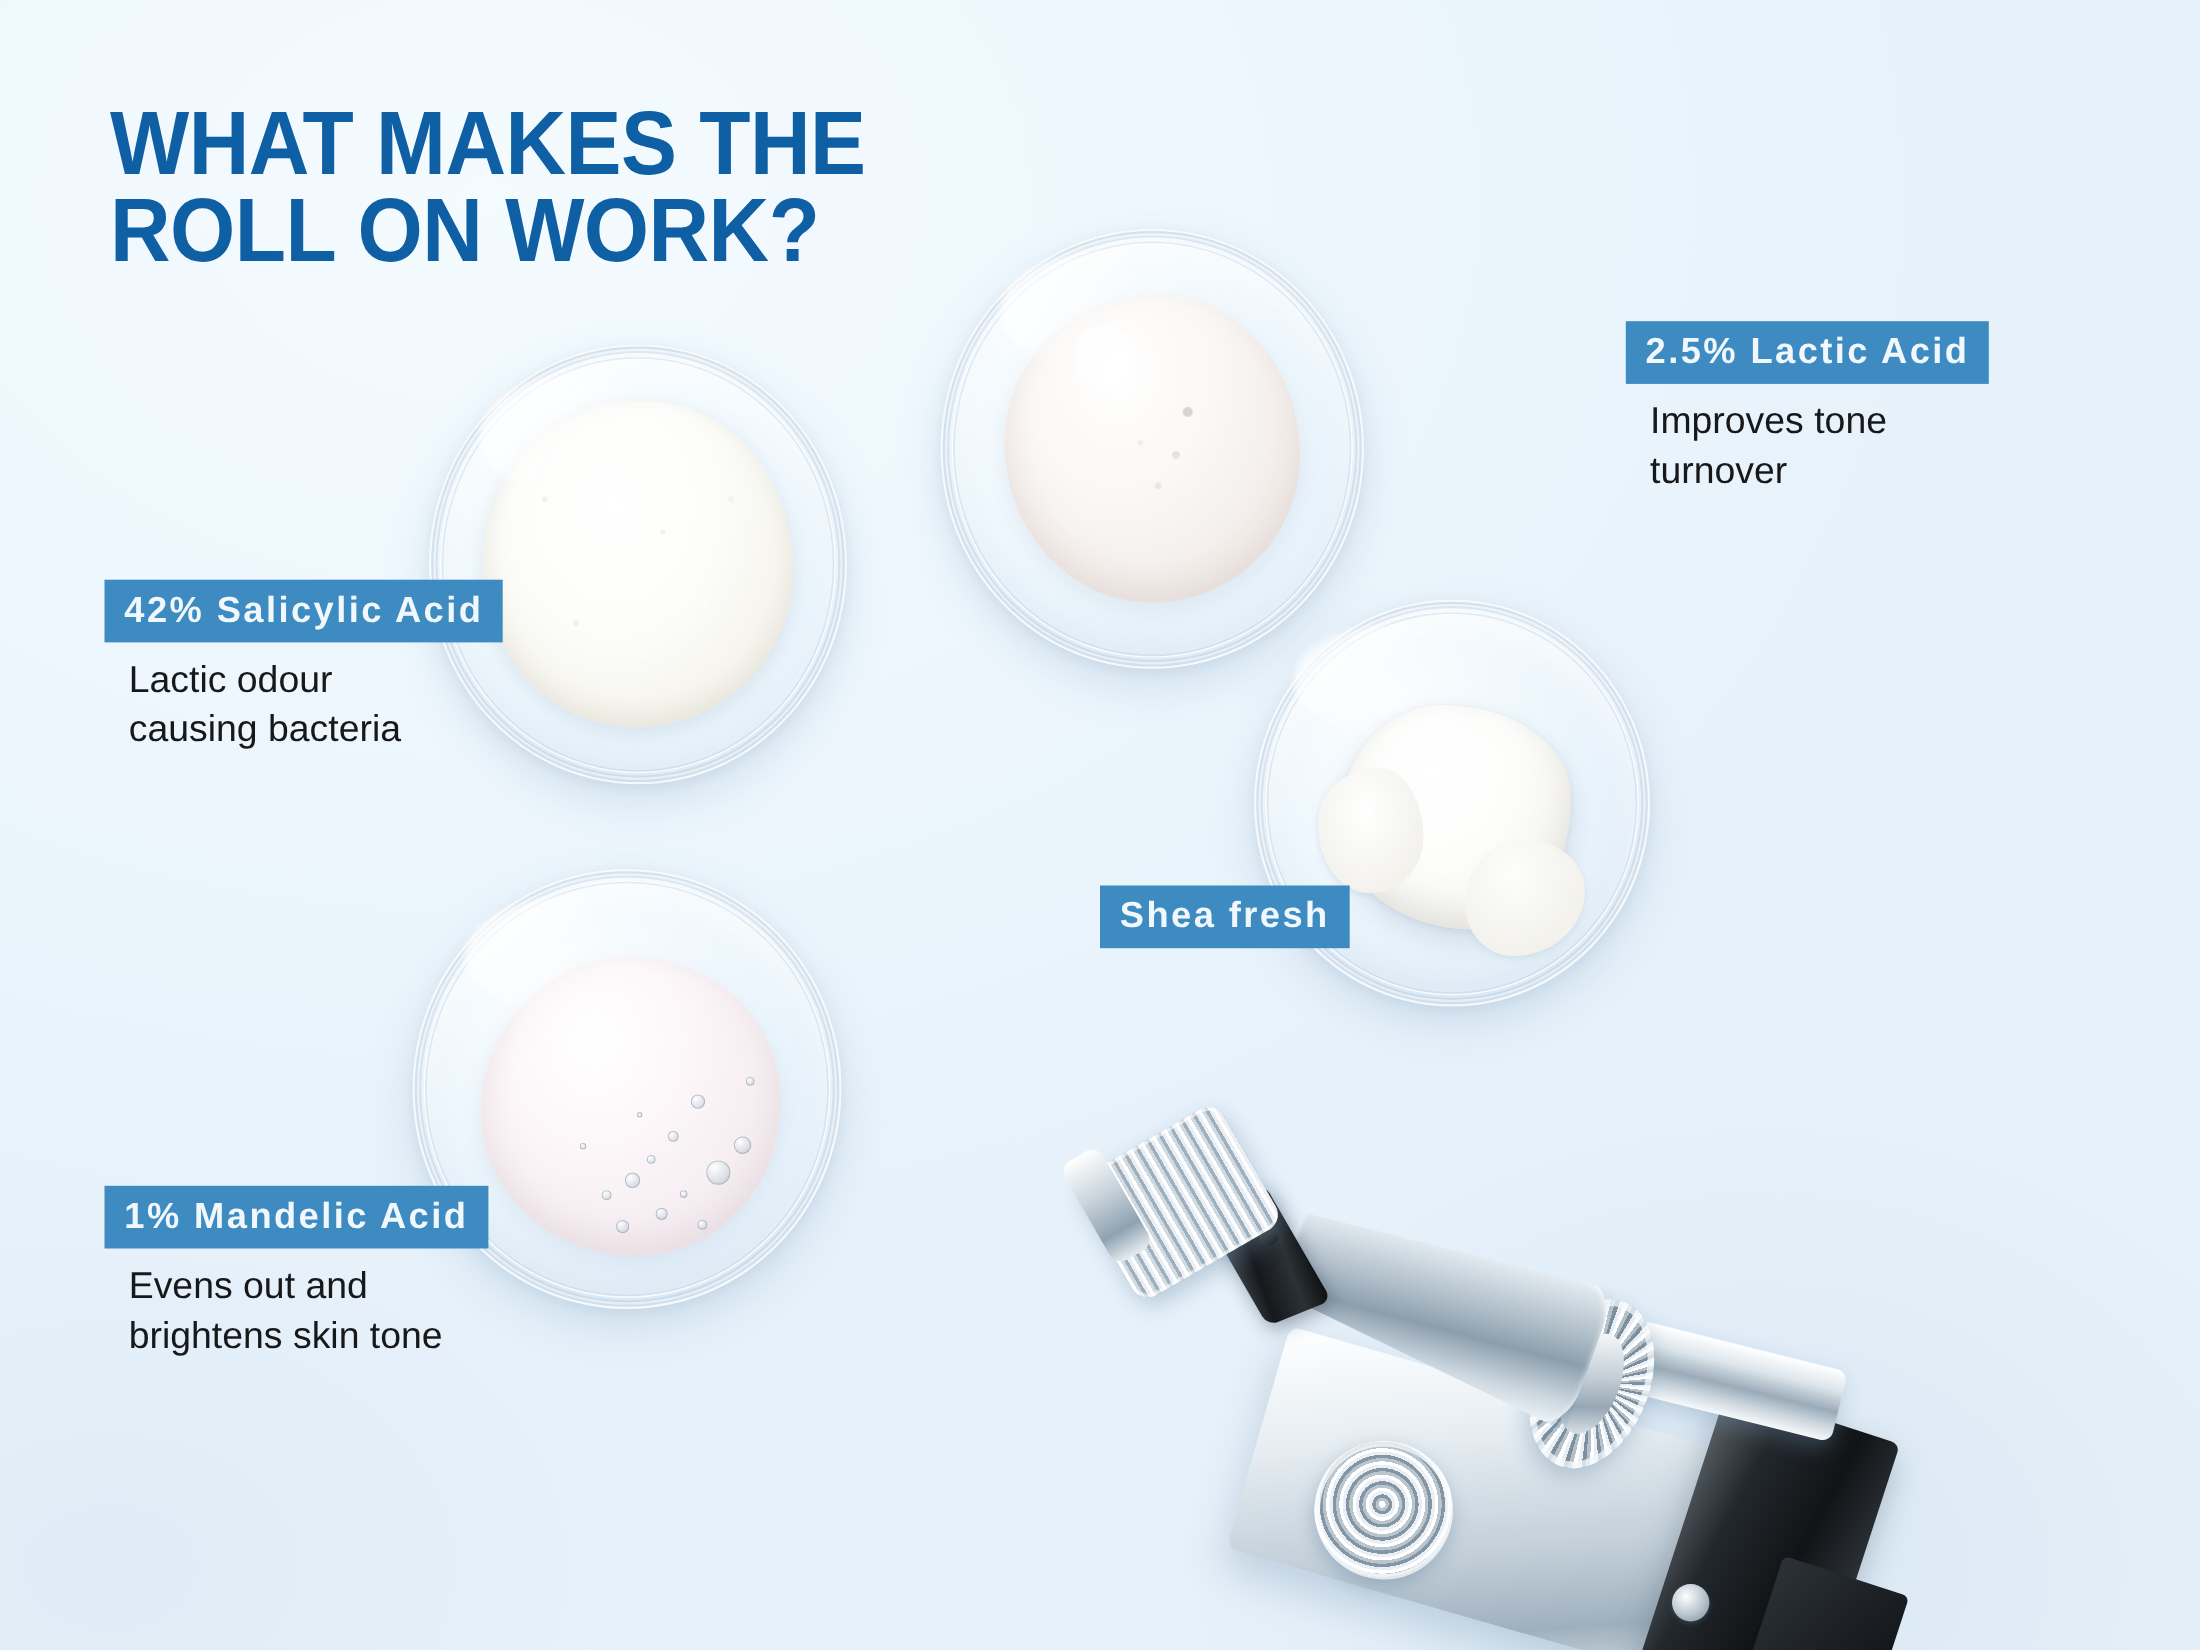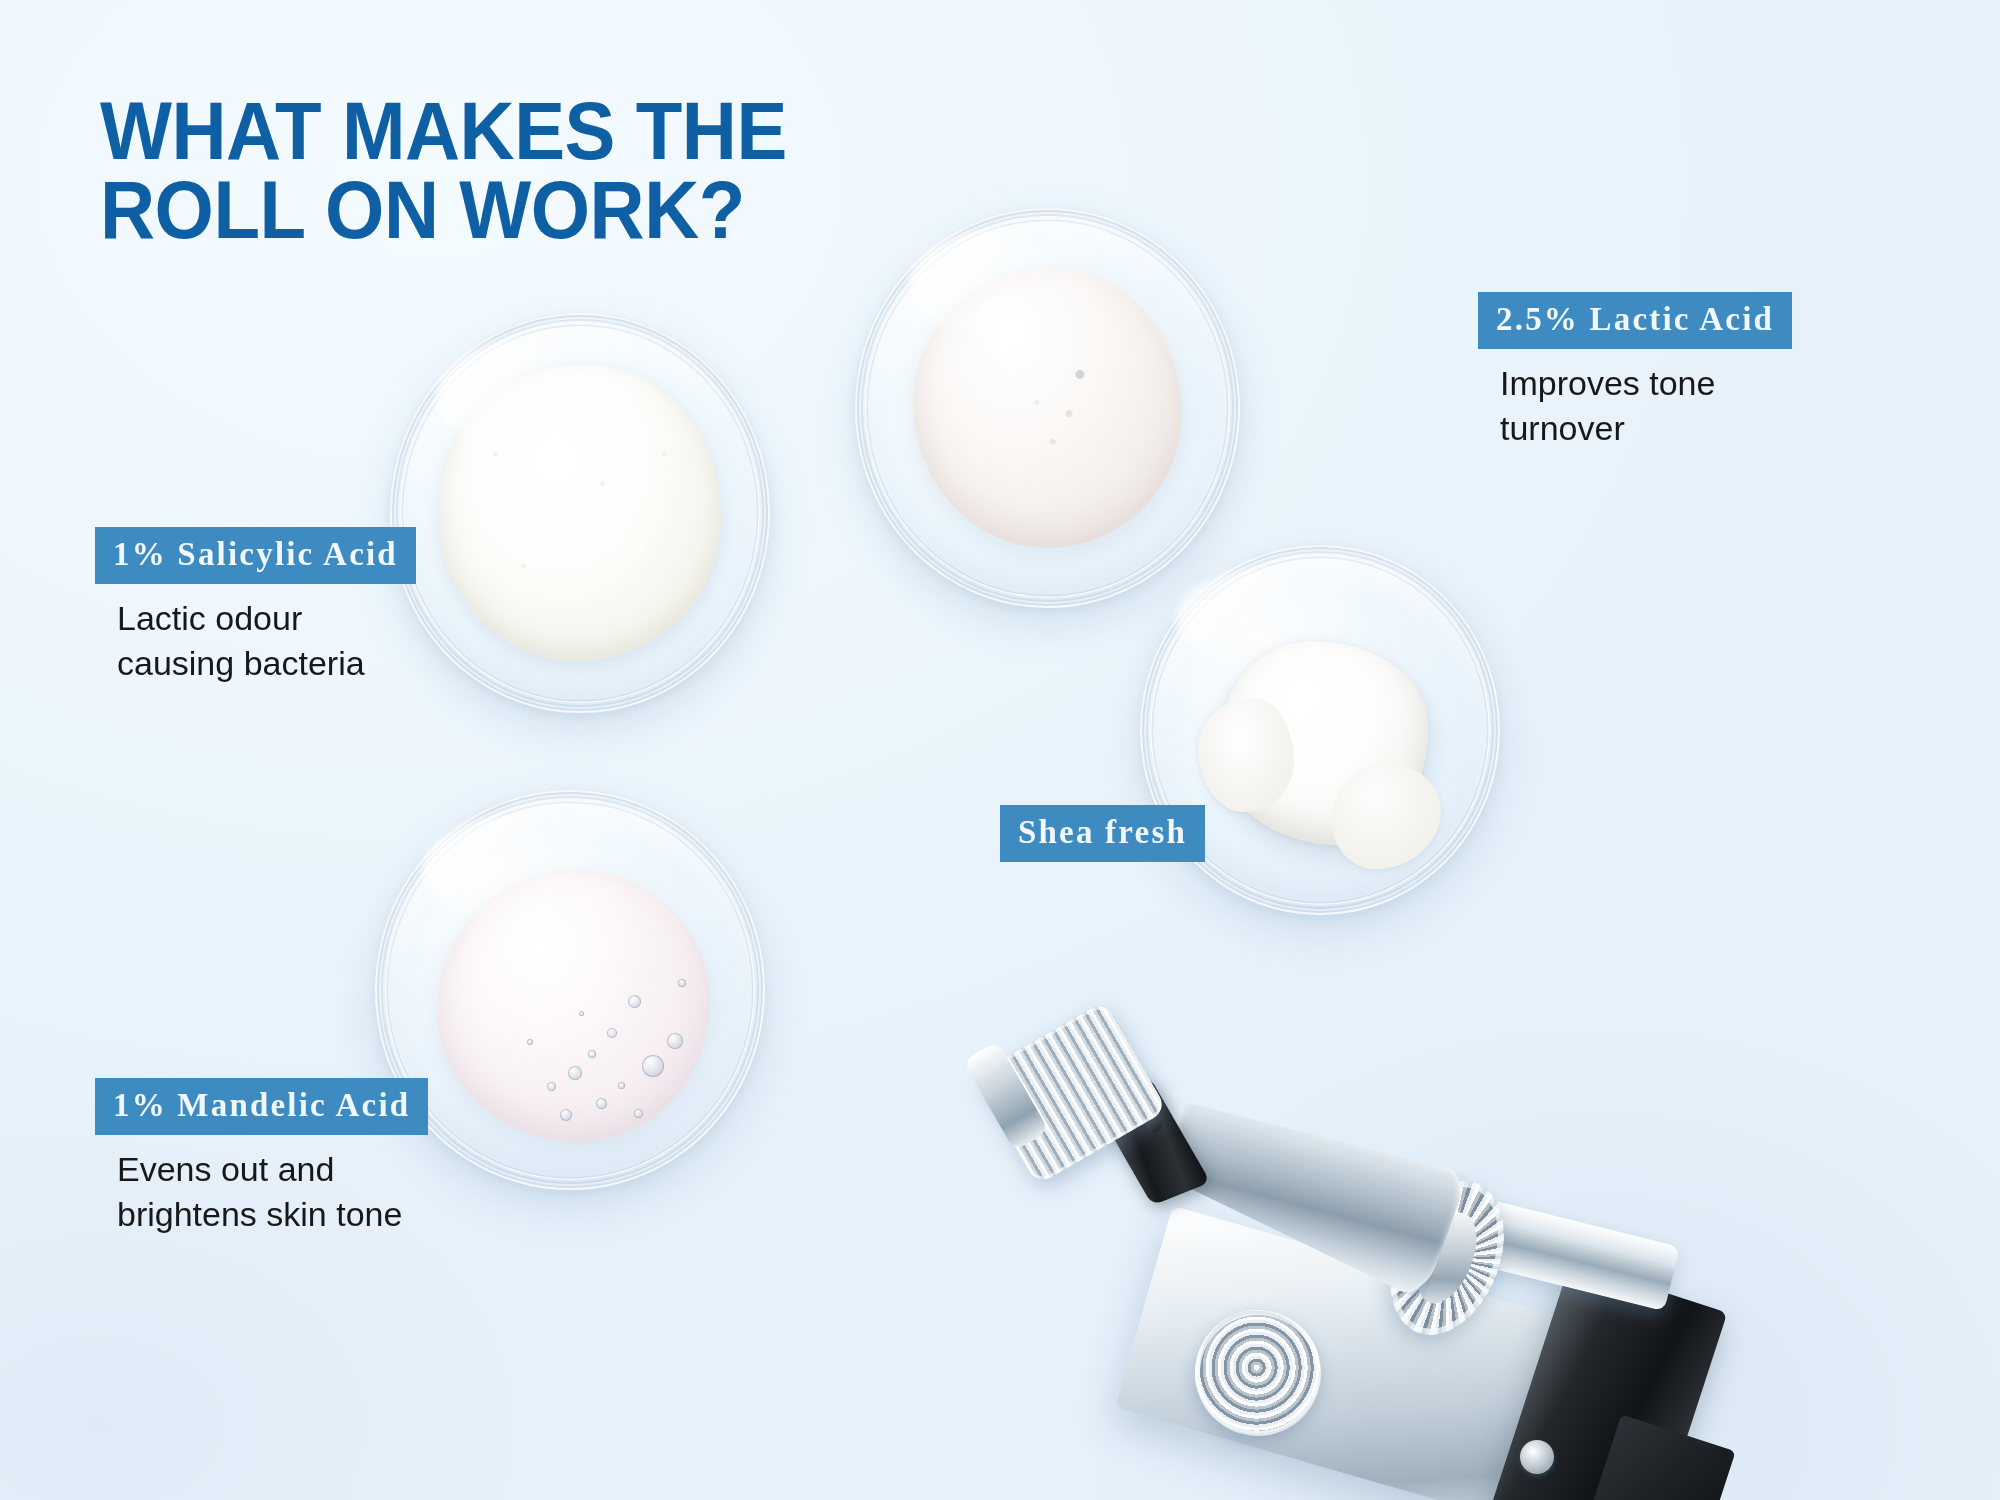--- a/index.html
+++ b/index.html
@@ -142,21 +142,21 @@
     background:radial-gradient(circle at 34% 30%, rgba(255,255,255,.95), rgba(200,210,220,.55) 60%, rgba(150,165,180,.55) 100%);
     box-shadow:inset 0 0 0 1px rgba(140,158,175,.55);
   }
 
   
   .label-block{ position:absolute; z-index:45; }
   .chip{
     display:inline-block;
     background:#3e8bc1;
     color:#f0f8fd;
-    font-family:Liberation Serif, serif;
+    font-family:Liberation Sans, sans-serif;
     font-weight:700;
     font-size:33px;
     letter-spacing:2.2px;
     padding:10px 18px 12px 18px;
     line-height:1.05;
     white-space:nowrap;
   }
   .desc{
     color:#17181a;
     font-family:"Liberation Sans", sans-serif;
@@ -335,21 +335,21 @@
     <div class="dv" id="body"></div>
     <div class="dv" id="collar"></div>
     <div class="dv" id="collar-slit"></div>
     <div class="dv" id="cap"></div>
     <div class="dv" id="cap-end"></div>
     <div class="dv" id="dial"></div>
     <div class="dv" id="screw"></div>
   </div>
 
   <div class="label-block" id="lbl-salicylic">
-    <div class="chip">1% Salicylic Acid</div>
+    <div class="chip">42% Salicylic Acid</div>
     <div class="desc">Lactic odour
 causing bacteria</div>
   </div>
 
   <div class="label-block" id="lbl-lactic">
     <div class="chip">2.5% Lactic Acid</div>
     <div class="desc">Improves tone
 turnover</div>
   </div>
 

